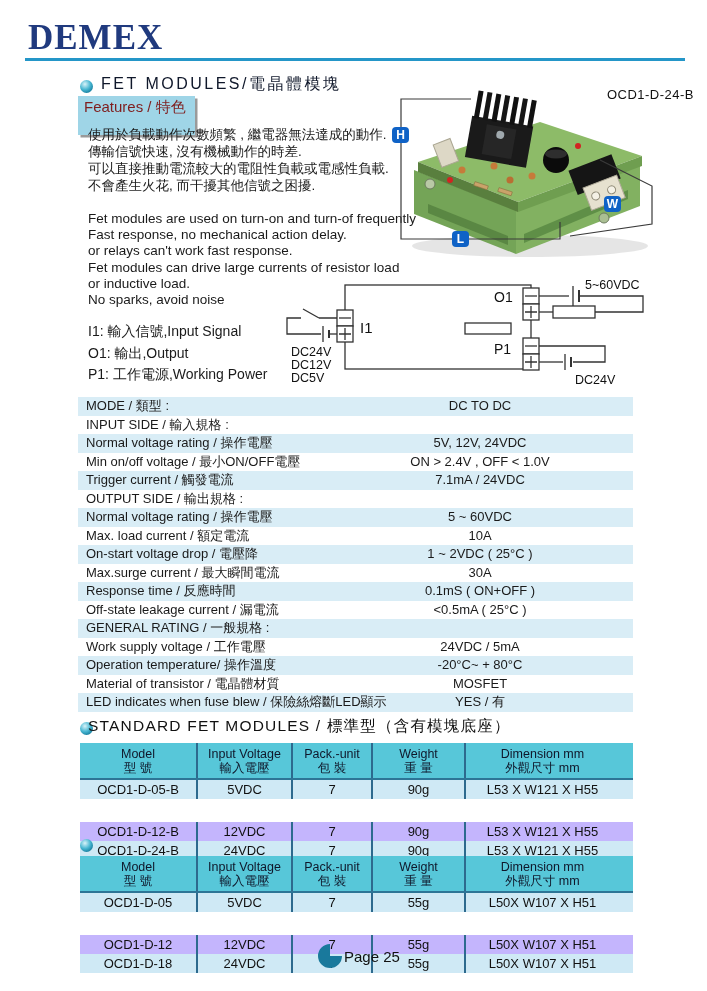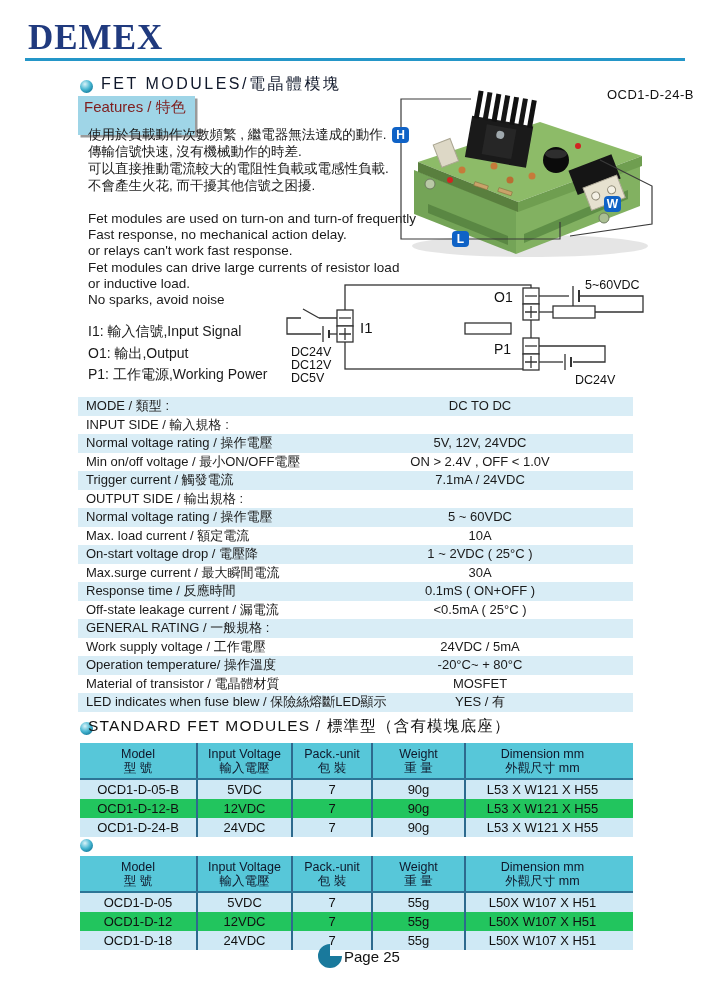--- a/index.html
+++ b/index.html
@@ -42,21 +42,21 @@
   .spec-row.shade{background:#d9edf6;}
   .spec-label{position:absolute;left:8px;top:0;font-size:13px;line-height:18.5px;white-space:nowrap;}
   .spec-value{position:absolute;left:257px;width:290px;top:0;font-size:13px;line-height:18.5px;
               text-align:center;white-space:nowrap;}
 
   
   .mod-table{position:absolute;width:553px;left:80px;}
   .mt-head{display:flex;background:#57c7d9;border-bottom:2px solid #2d7596;}
   .mt-head .mt-cell{font-size:12.5px;line-height:14px;color:#0f172a;padding-top:4px;padding-bottom:3px;}
   .mt-row{display:flex;background:#cfe9f5;}
-  .mt-row.alt{background:#22c55e;}
+  .mt-row.alt{background:#c4b5fd;margin-top:23px;}
   .mt-row .mt-cell{font-size:13px;line-height:19px;height:19px;color:#111;}
   .mt-cell{text-align:center;box-sizing:border-box;}
   .c0{width:118px;} .c1{width:95px;} .c2{width:80px;} .c3{width:93px;} .c4{width:153px;}
   .c0,.c1,.c2,.c3{border-right:2px solid #2d6a8e;}
   #standard-table{top:743px;}
   #economy-table{top:856px;}
 
   
   .footer-circle{position:absolute;left:318px;top:944px;}
   .footer-text{position:absolute;left:344px;top:948px;font-size:15px;color:#111;}

